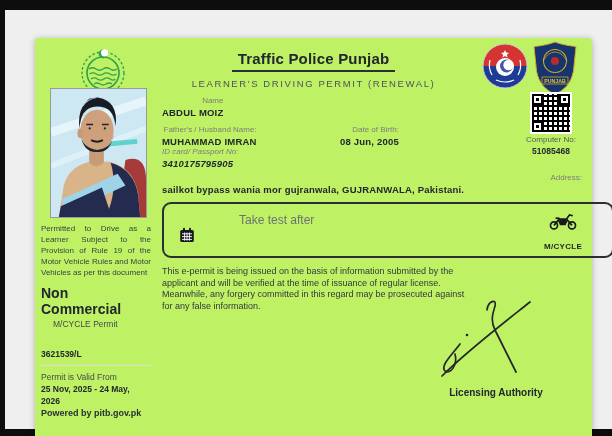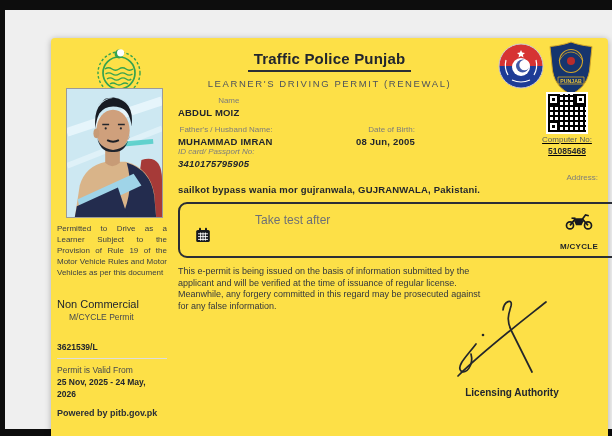--- a/index.html
+++ b/index.html
@@ -4,54 +4,54 @@
 <style>
   * { margin:0; padding:0; box-sizing:border-box; }
   html,body { width:612px; height:436px; }
   body {
     font-family:"Liberation Sans", sans-serif;
     background:#0d0d0d;
     position:relative; overflow:hidden;
   }
   .page-bg { position:absolute; top:10px; left:5px; right:0; bottom:7px; background:#efefef; }
   .card {
-    position:absolute; left:51px; top:38px; width:557px; height:398px;
-    background:#fde047; border-radius:4px 4px 0 0;
+    position:absolute; left:35px; top:38px; width:557px; height:398px;
+    background:#bef264; border-radius:4px 4px 0 0;
     box-shadow:0 1px 6px rgba(0,0,0,.28);
   }
   .abs { position:absolute; }
 
   
   .gov-logo { left:44px; top:8px; width:48px; height:50px; }
   .title-wrap { left:0; right:0; top:12px; text-align:center; }
   .doc-title { display:inline-block; font-size:15px; font-weight:bold; color:#22262e;
                padding:0 6px 3px 6px; border-bottom:2.5px solid #2b2f36; letter-spacing:.2px; }
   .doc-subtitle { margin-top:6px; font-size:9.5px; color:#4d525b; letter-spacing:1.6px; }
   .police-roundel { right:64px; top:5px; width:46px; height:46px; }
   .shield-badge { right:12px; top:2px; width:50px; height:56px; }
 
   
-  .qr-block { right:8px; top:56px; width:66px; text-align:center;text-decoration:underline; }
+  .qr-block { right:8px; top:56px; width:66px; text-align:center; }
   .qr { width:38px; height:38px; margin:0 auto; position:relative; background:#fff;
         background-image:
           repeating-linear-gradient(0deg, #000 0 2px, rgba(0,0,0,0) 2px 5px),
           repeating-linear-gradient(90deg, #000 0 2px, #fff 2px 5px);
         outline:2px solid #fff; }
   .finder { position:absolute; width:11px; height:11px; background:#fff; border:2px solid #000; }
   .finder::after { content:""; position:absolute; left:2px; top:2px; width:3px; height:3px; background:#000; }
   .f-tl { left:0; top:0; } .f-tr { right:0; top:0; } .f-bl { left:0; bottom:0; }
   .computer-label { margin-top:3px; font-size:8px; color:#555a60; line-height:1.25; }
   .computer-value { font-size:8.5px; font-weight:bold; color:#22262e; margin-top:1px; }
 
   
   .photo-frame { left:15px; top:50px; width:97px; height:130px; border:1px solid #9a9a9a; background:#cde8f2; }
   .photo-frame svg { display:block; width:100%; height:100%; }
   .left-panel { left:6px; top:186px; width:110px; color:#3a3e45; }
   .perm-text { font-size:8px; line-height:1.36; text-align:justify; color:#3a3e45; }
-  .cat-bold { margin-top:20px; font-size:11px; font-weight:normal; color:#22262e; }
+  .cat-bold { margin-top:7px; font-size:14px; font-weight:bold; color:#22262e; }
   .permit-type { margin-top:2px; font-size:8.5px; color:#45494f;padding-left:12px; }
   .permit-no { margin-top:20px; font-size:8.5px; font-weight:bold; color:#22262e; }
   .left-divider { margin:6px 0 6px 0; border:0; border-top:1px solid #ddd; }
   .valid-label { font-size:8.5px; color:#45494f; }
   .valid-range { margin-top:2px; font-size:8.5px; font-weight:bold; color:#22262e; line-height:1.35; width:100px; }
   .powered-by { left:6px; top:370px; font-size:9px; font-weight:bold; color:#2b2f36; }
   .flabel { font-size:8px; color:#7c7c7c;text-align:right; }
   .fvalue { font-size:9.5px; font-weight:bold; color:#22262e; margin-top:2px; letter-spacing:.2px; }
   .row-name { left:127px; top:58px; }
   .row-father { left:127px; top:87px; }

